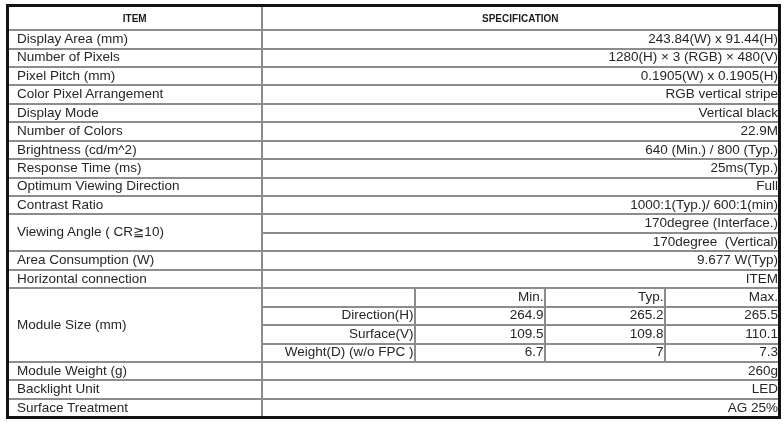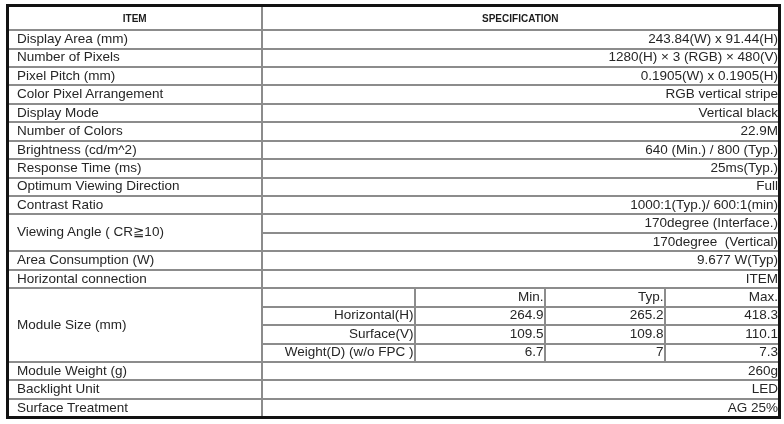--- a/index.html
+++ b/index.html
@@ -120,24 +120,24 @@
     </tr>
 
     <tr>
       <td class="item" rowspan="4">Module Size (mm)</td>
       <td class="sub"></td>
       <td class="num">Min.</td>
       <td class="num">Typ.</td>
       <td class="num">Max.</td>
     </tr>
     <tr>
-      <td class="sub">Horizontal(H)</td>
+      <td class="sub">Direction(H)</td>
       <td class="num">264.9</td>
       <td class="num">265.2</td>
-      <td class="num">418.3</td>
+      <td class="num">265.5</td>
     </tr>
     <tr>
       <td class="sub">Surface(V)</td>
       <td class="num">109.5</td>
       <td class="num">109.8</td>
       <td class="num">110.1</td>
     </tr>
     <tr>
       <td class="sub">Weight(D) (w/o FPC )</td>
       <td class="num">6.7</td>

